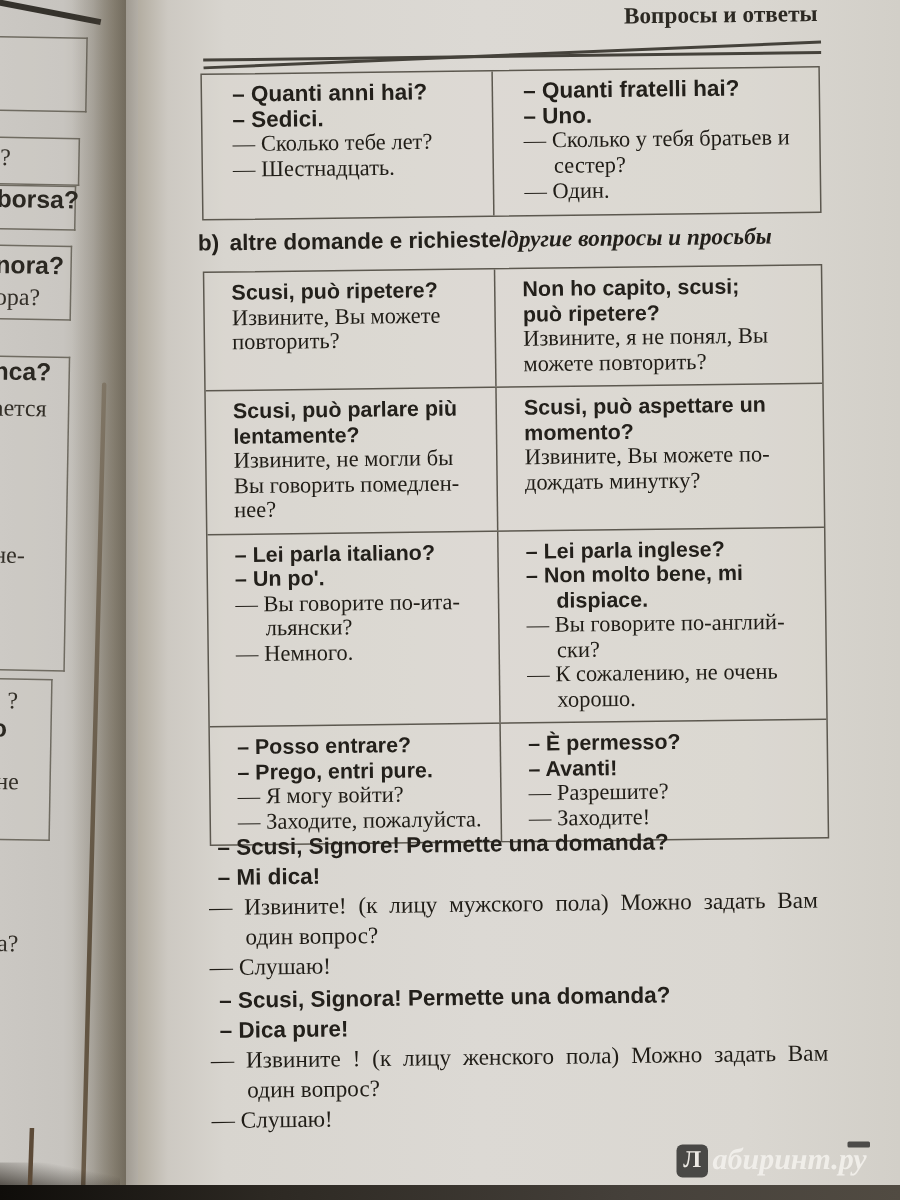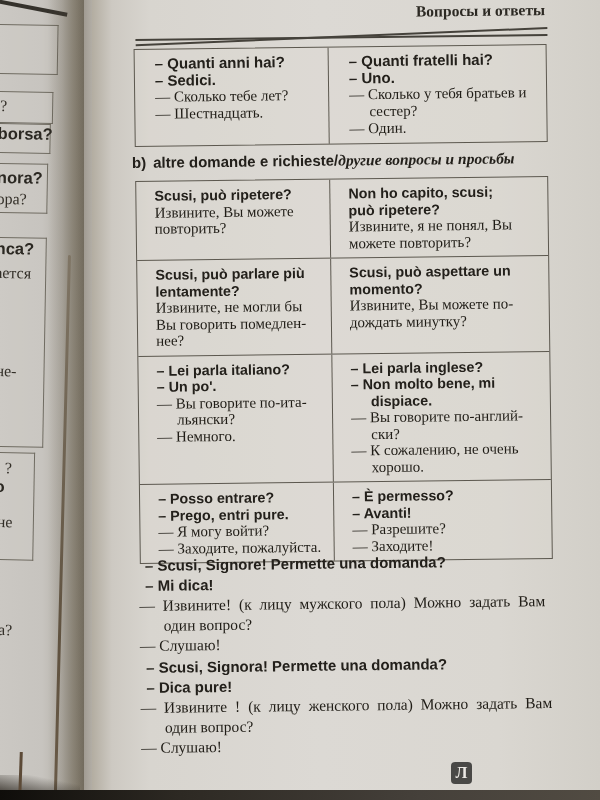--- a/index.html
+++ b/index.html
@@ -249,17 +249,21 @@
         <div class="ln j">— Извините ! (к лицу женского пола) Можно задать Вам</div>
         <div class="ln ind">один вопрос?</div>
         <div class="ln">— Слушаю!</div>
       </div>
 
   </div>
 </div>
 
 <div class="watermark">
   <div class="wm-box">Л</div>
+  <div class="wm-text">
+    <span>абиринт.ру</span>
+    <span class="wm-bar"></span>
+  </div>
 </div>
 
 <div class="bl-shadow"></div>
 <div class="cover-line"></div>
 <div class="bottom-edge"></div>
 
 </body></html>

